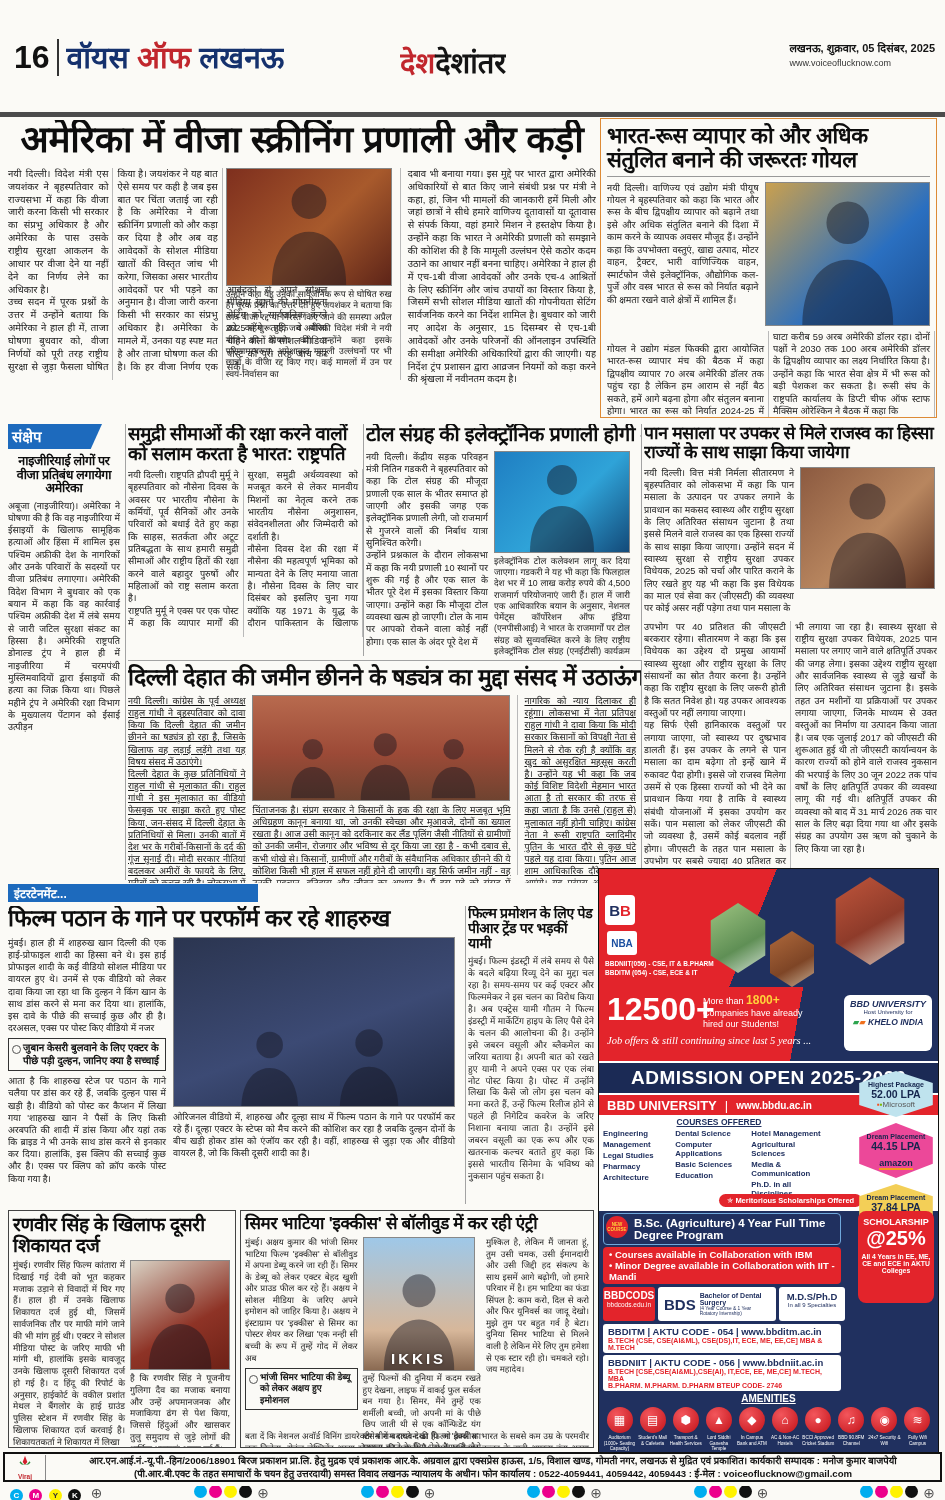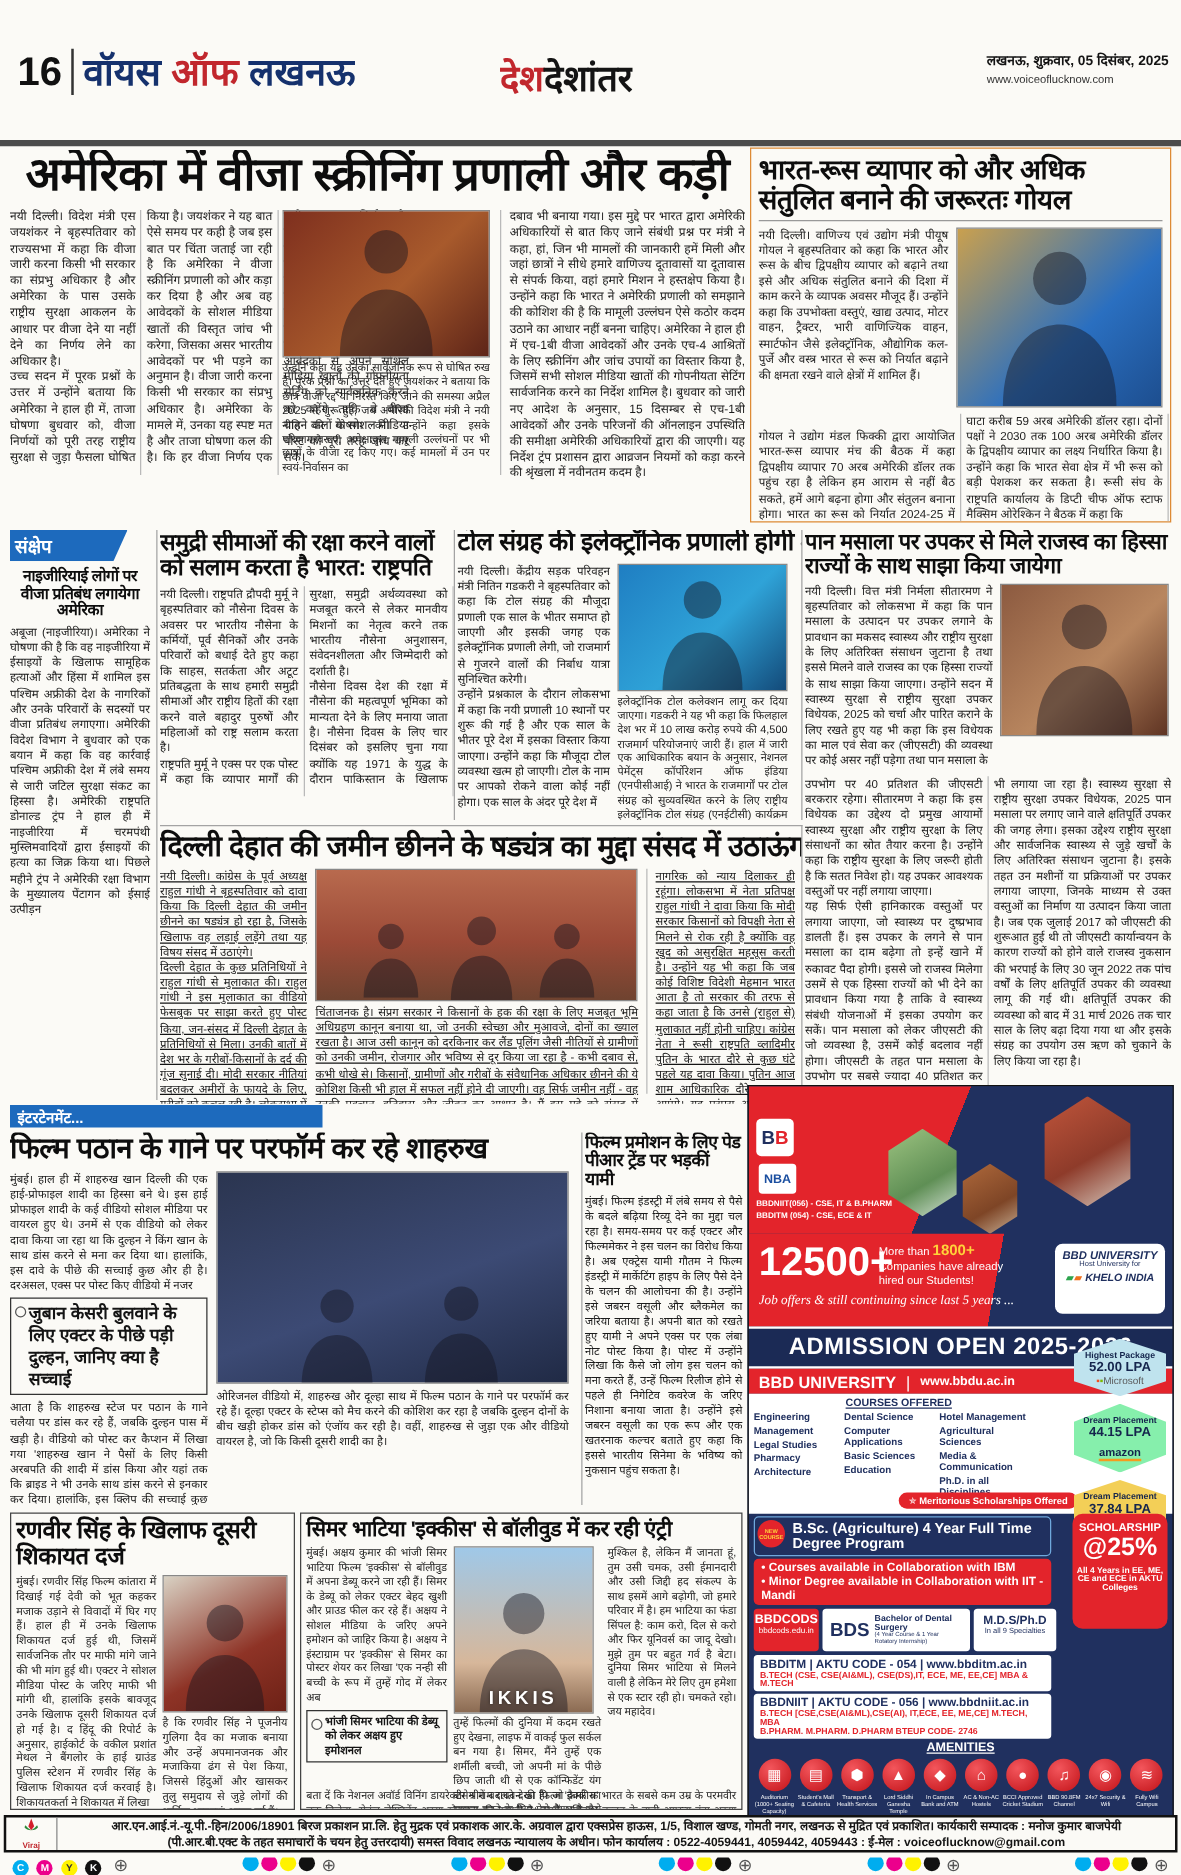--- a/index.html
+++ b/index.html
@@ -5,21 +5,21 @@
   html,body{margin:0;padding:0;background:#e8e8e4;}
   .page{position:relative;width:945px;height:1500px;margin:0 auto;background:#fbfaf6;
         font-family:"Liberation Sans","DejaVu Sans",sans-serif;color:#141414;overflow:hidden;}
   .abs{position:absolute;overflow:hidden;}
   .hl{font-weight:900;color:#0d0d0d;line-height:1.08;letter-spacing:-0.3px;}
   .body-txt{white-space:pre-line;text-align:justify;line-height:1.34;color:#1c1c1c;}
   .cols2{column-count:2;column-gap:9px;column-rule:1px solid #b9b9b9;}
   .ph{position:relative;border:1px solid #888;}
   .ph svg{position:absolute;inset:0;width:100%;height:100%;}
   .cap{font-size:9px;line-height:1.3;text-align:justify;color:#222;}
-  .pullq{border:1px solid #333;padding:3px 4px 3px 14px;font-weight:700;font-size:14px;
+  .pullq{border:1px solid #333;padding:3px 4px 3px 14px;font-weight:700;font-size:10px;
          line-height:1.25;position:relative;margin:4px 0;}
   .pullq::before{content:"";position:absolute;left:3px;top:6px;width:7px;height:7px;border:1.5px solid #555;border-radius:50%;}
   
   .mast-name{font-size:30px;font-weight:900;color:#15316d;}
   .mast-of{color:#c1272d;}
   .mast-num{font-size:32px;font-weight:900;color:#111;border-right:2px solid #333;padding-right:7px;margin-right:8px;}
   .center-title{font-size:29px;font-weight:900;}
   .center-red{color:#c1272d;}
   
   .ad{background:#20305f;color:#fff;border:1px solid #111;}
@@ -264,21 +264,21 @@
       <div class="redband" style="position:absolute;left:120px;bottom:4px;border-radius:10px;font-size:7.5px;font-weight:700;padding:2px 8px;">
         ✯ <span>Meritorious Scholarships Offered</span>
       </div>
 
       <div style="position:absolute;right:2px;top:-44px;display:flex;flex-direction:column;gap:6px;align-items:center;">
         <div class="badge-hex" style="background:#bfe3ee;">
           <div style="font-size:7px;font-weight:700;">Highest Package</div>
           <div style="font-size:10.5px;font-weight:900;">52.00 LPA</div>
           <div style="font-size:8px;color:#5a5a5a;"><span style="color:#f25022;">▪</span><span style="color:#7fba00;">▪</span><span>Microsoft</span></div>
         </div>
-        <div class="badge-hex" style="background:#86efac;">
+        <div class="badge-hex" style="background:#ec4899;">
           <div style="font-size:7px;font-weight:700;">Dream Placement</div>
           <div style="font-size:10.5px;font-weight:900;">44.15 LPA</div>
           <div style="font-size:9px;font-weight:700;border-bottom:2px solid #f59b1e;display:inline-block;">amazon</div>
         </div>
         <div class="badge-hex" style="background:#f3cf57;">
           <div style="font-size:7px;font-weight:700;">Dream Placement</div>
           <div style="font-size:10.5px;font-weight:900;">37.84 LPA</div>
           <div style="font-size:9px;font-weight:700;color:#4285F4;">Google</div>
         </div>
       </div>

